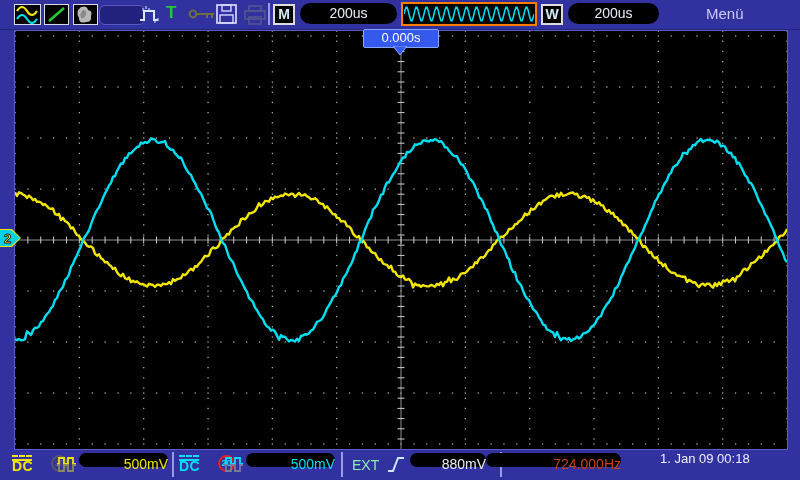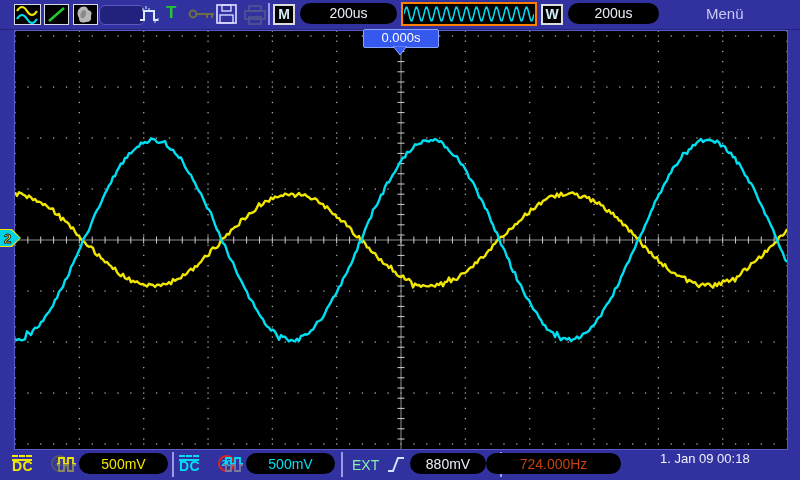--- a/index.html
+++ b/index.html
@@ -29,21 +29,21 @@
   
   #footer{position:absolute;left:0;top:450px;width:800px;height:30px;background:#3131a0;}
   .ftr-divider{position:absolute;top:2px;width:2px;height:25px;background:#9a9ae6;}
   .dc-icon{position:absolute;width:20px;top:5px;}
   .dc-dash{height:0;border-top:2px dashed currentColor;}
   .dc-solid{height:0;border-top:2px solid currentColor;margin-top:2px;}
   .dc-text{font-size:14px;font-weight:bold;line-height:10px;letter-spacing:0.5px;}
   .circ20{position:absolute;top:5px;width:17px;height:17px;border-radius:50%;border:2px solid;box-sizing:border-box;
           font-size:9px;font-weight:bold;text-align:center;line-height:13px;margin-left:16px;}
   .sqwave{position:absolute;top:6px;}
-  .ftr-pill{top:3px;height:21px;line-height:22px;}
+  .ftr-pill{top:3px;height:14px;line-height:22px;text-align:right;}
   #ext-label{position:absolute;left:352px;top:7px;color:#86efac;font-size:14px;}
   #edge-glyph{position:absolute;left:387px;top:3px;}
   #watermark{position:absolute;left:650px;top:8px;color:#d53535;font-size:12.5px;white-space:nowrap;z-index:1;}
   #datetime{position:absolute;left:660px;top:1px;color:#f0f0f8;font-size:13px;white-space:nowrap;z-index:2;}
 </style>
 </head>
 <body>
 
 <div id="screen">
 

